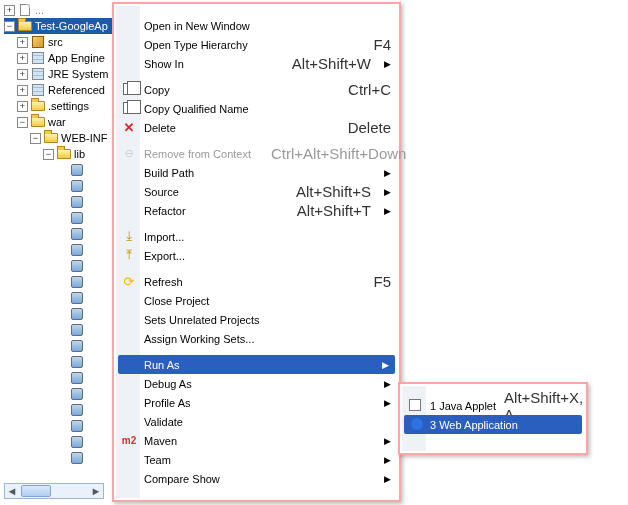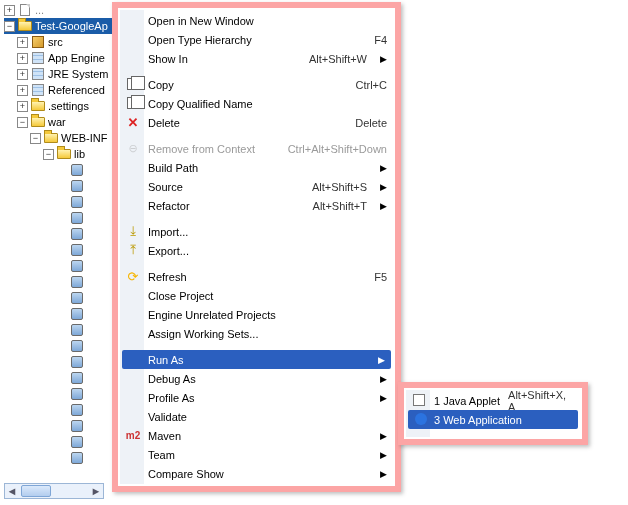--- a/index.html
+++ b/index.html
@@ -89,23 +89,23 @@
     display:flex; align-items:center;
     border:1px solid #9cb6d6; background:#eaf1fb;
   }
   .hscroll .arrow{width:14px;height:14px;display:flex;align-items:center;justify-content:center;color:#556;}
   .hscroll .thumb{height:12px;background:linear-gradient(#dbe9fb,#b3cdee);border:1px solid #7fa6d6;border-radius:2px;}
 
   
   .menu {
     position:absolute;
     background:#fff;
-    border:6px solid #fca5a5;
+    border:2px solid #fca5a5;
     box-shadow:2px 2px 4px rgba(0,0,0,0.25);
-    padding:3px 2px;
+    padding:12px 2px;
   }
   .menu .gutter{
     position:absolute; left:2px; top:2px; bottom:2px; width:24px;
     background:#eef2f7;
   }
   .mi {
     position:relative;
     display:flex; align-items:center;
     height:19px;
     padding-left:28px;
@@ -113,21 +113,21 @@
     cursor:default;
   }
   .mi.sep {
     height:7px; padding:0 2px 0 28px;
   }
   .mi.sep hr{
     border:none;border-top:1px solid #c8c8c8;margin:3px 0 0 0;
   }
   .mi .lbl{flex:0 0 auto;}
   .mi .pad{flex:1 1 auto;}
-  .mi .accel{color:#333;font-size:11px;padding-left:20px;}
+  .mi .accel{color:#333;font-size:15px;padding-left:20px;}
   .mi.disabled{color:#9a9a9a;}
   .mi.disabled .accel{color:#9a9a9a;}
   .mi .sm-arrow{
     width:10px;text-align:right;font-size:9px;margin-left:10px;
   }
   .mi.highlight{
     background:#2b5fbf;color:#fff;margin:0 2px;border-radius:2px;
     padding-left:26px;
   }
   .micon{
@@ -462,21 +462,21 @@
   <div class="mi">
     <span class="micon ic-refresh">⟳</span>
     <span class="lbl">Refresh</span>
     <span class="pad"></span>
     <span class="accel">F5</span>
   </div>
   <div class="mi">
     <span class="lbl">Close Project</span>
   </div>
   <div class="mi">
-    <span class="lbl">Engine Unrelated Projects</span>
+    <span class="lbl">Sets Unrelated Projects</span>
   </div>
   <div class="mi">
     <span class="lbl">Assign Working Sets...</span>
   </div>
   <div class="mi sep">
       <hr>
     </div>
   <div class="mi highlight">
     <span class="lbl">Run As</span>
     <span class="pad"></span>

